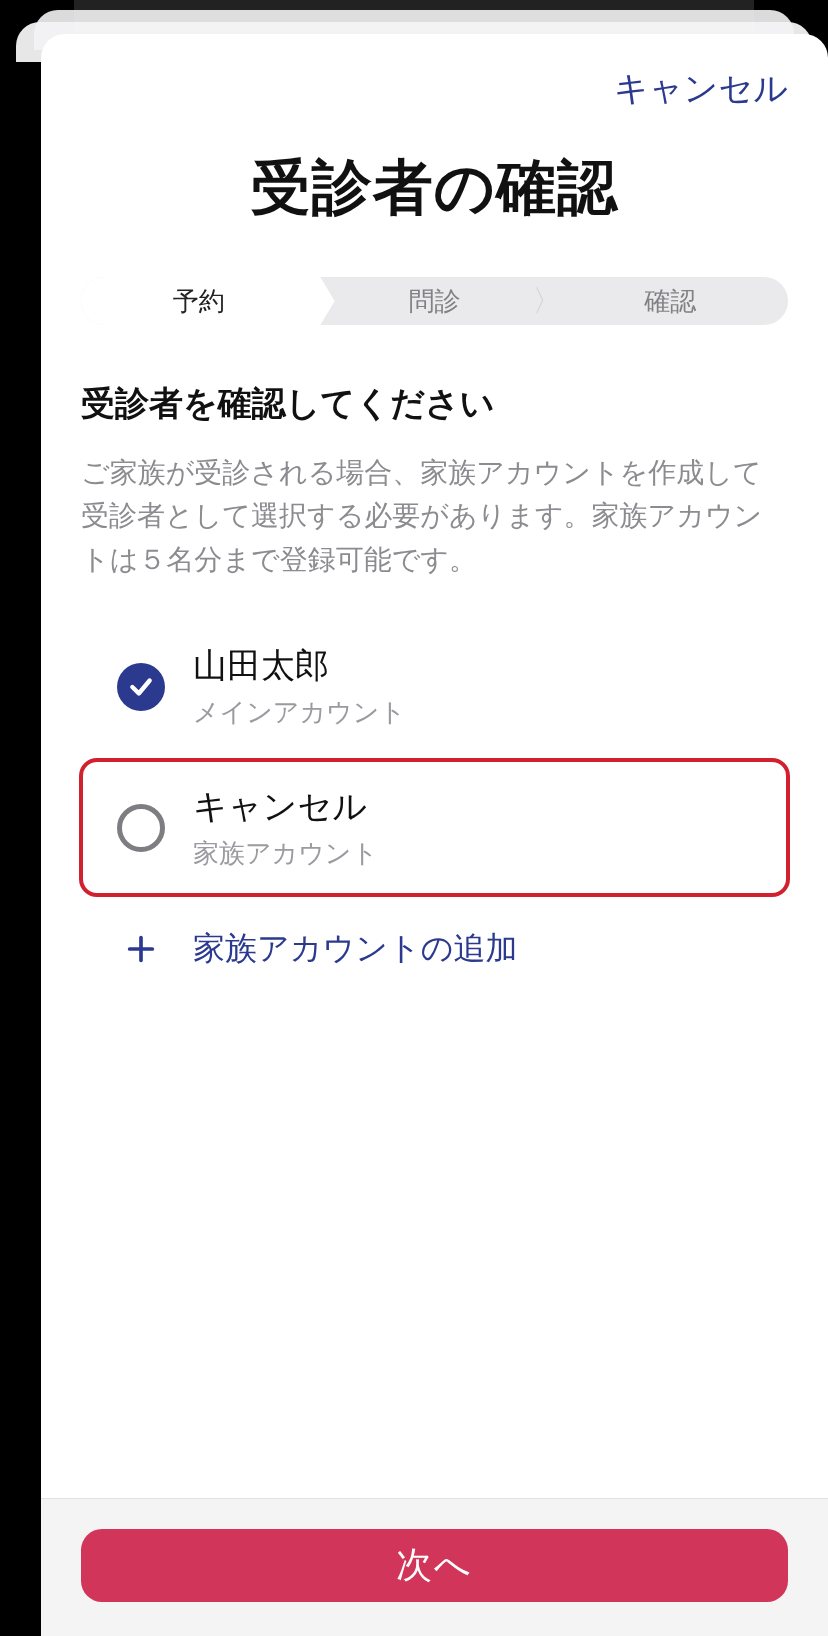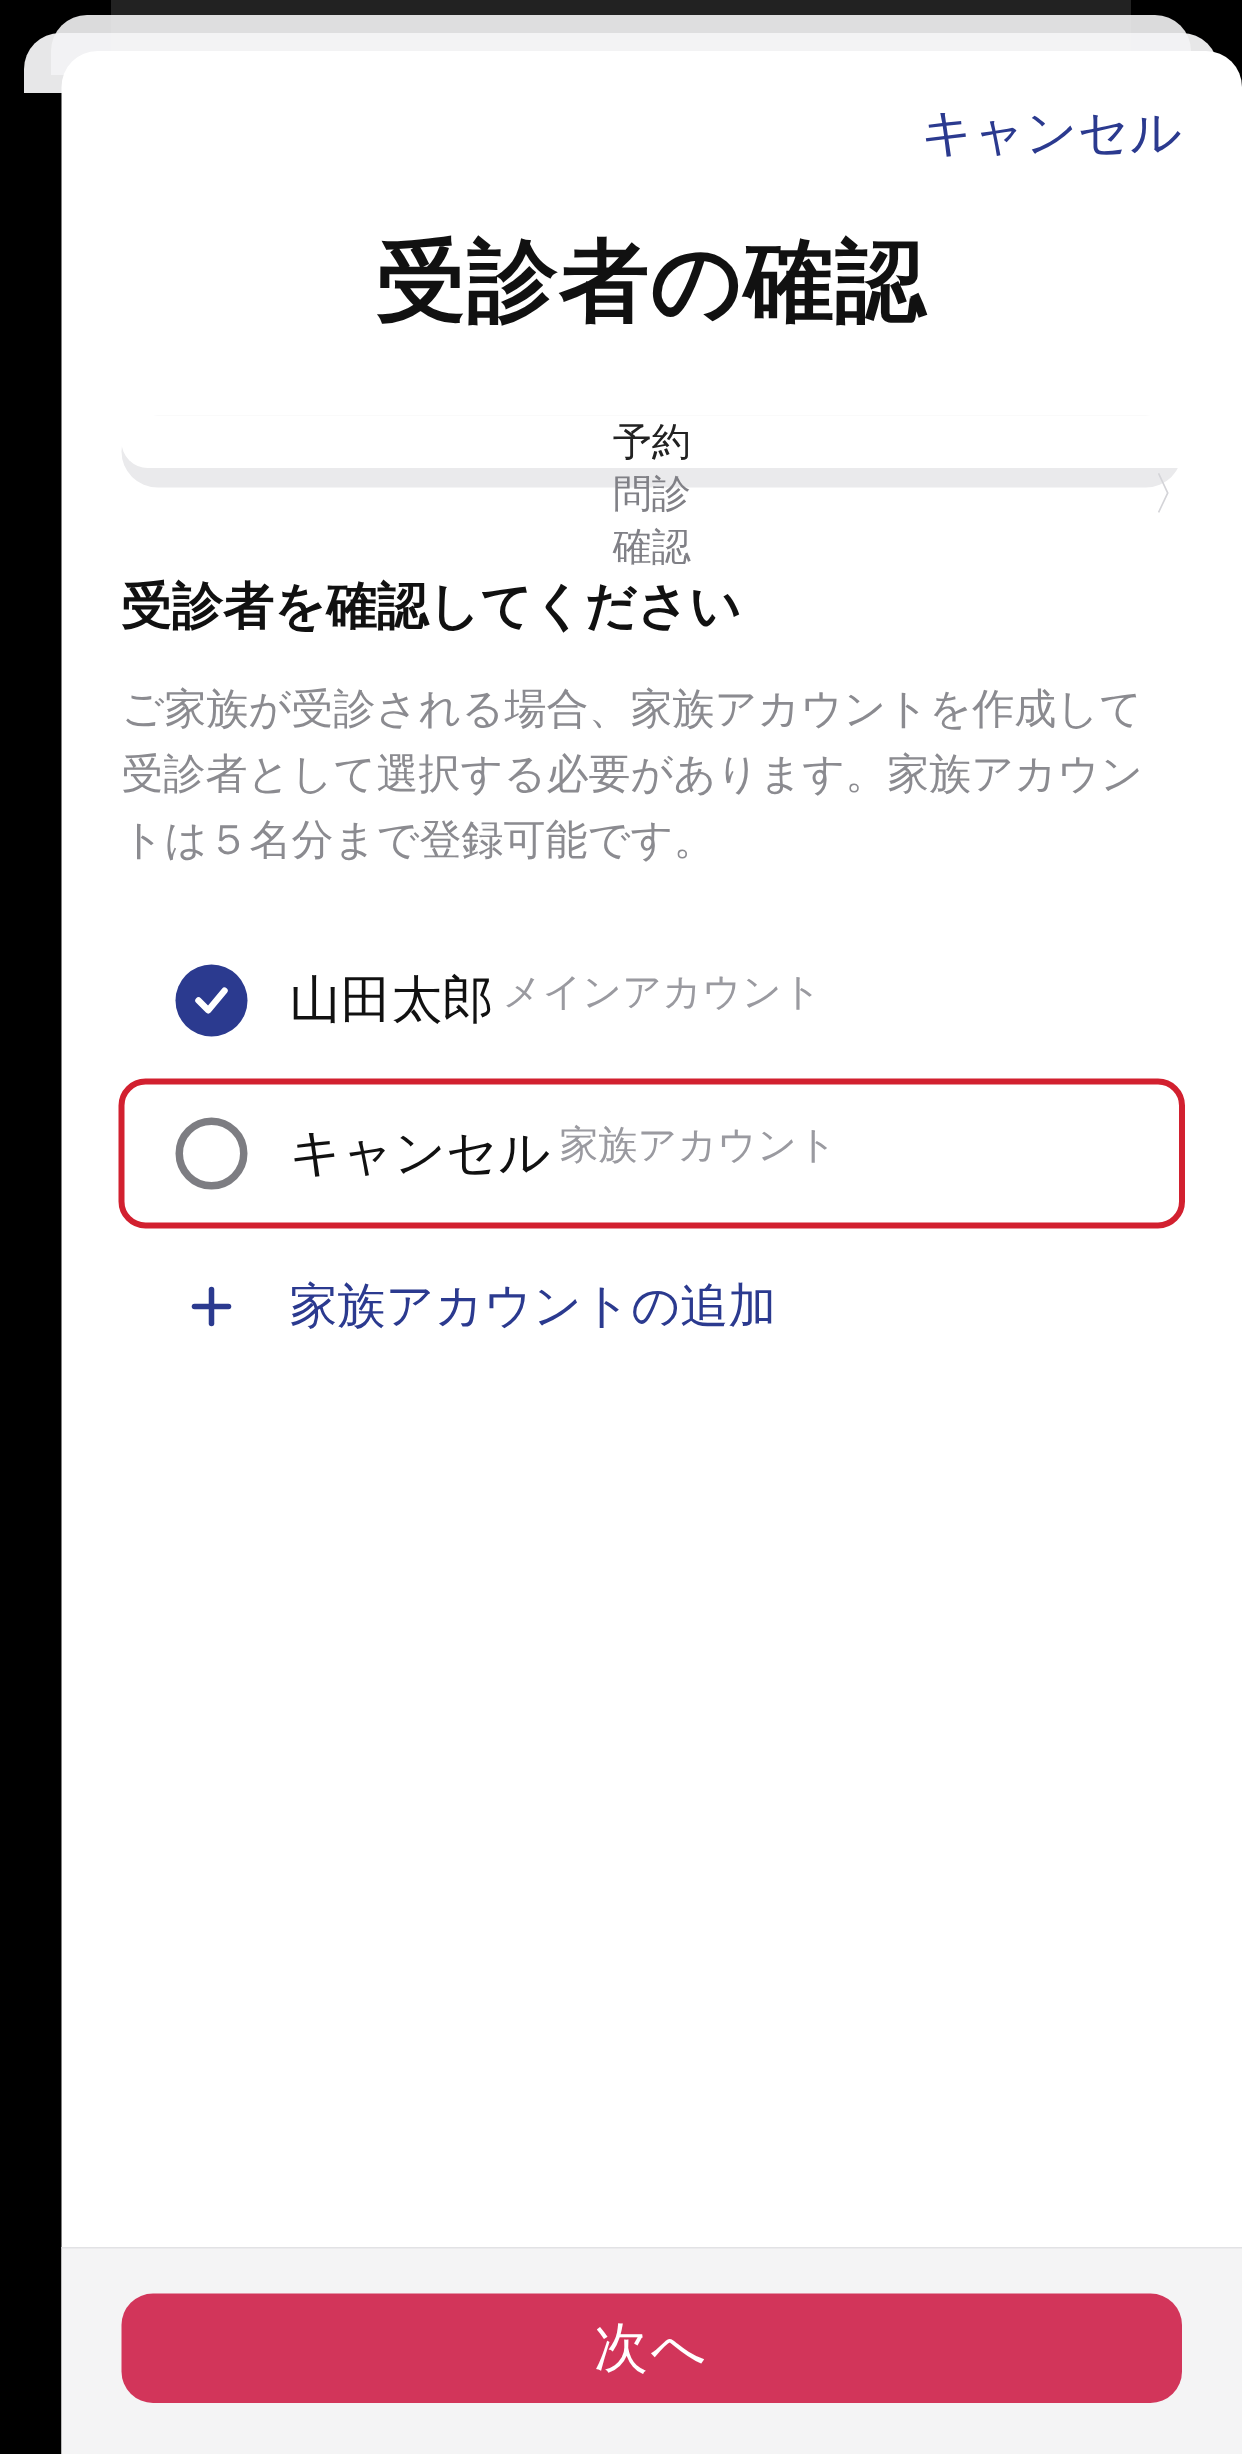--- a/index.html
+++ b/index.html
@@ -30,21 +30,21 @@
     }
     .cancel-link { color:#2b3a8f; font-size: 34px; }
     .page-title {
       font-size: 60px; font-weight: 800; color:#111;
       padding: 36px 40px 48px 40px; letter-spacing: 1px; text-align: center;
     }
     .stepper {
       margin: 0 40px 56px 40px;
       height: 48px; border-radius: 24px;
       background: #eaeaec;
-      position: relative; display:flex;flex-direction:column;
+      position: relative; display:flex;
     }
     .step {
       flex:1; display:flex; align-items:center; justify-content:center;
       font-size: 26px; color:#808086; position:relative;
     }
     .step.active {
       color:#222; font-weight:500;
     }
     .step.active::before {
       content:""; position:absolute; inset:0;
@@ -77,21 +77,21 @@
       padding: 26px 36px;
     }
     .row + .row { border-top: 0 solid transparent; }
     .radio {
       width:48px; height:48px; border-radius:50%;
       flex:0 0 auto; display:flex; align-items:center; justify-content:center;
     }
     .radio.selected { background:#2b3a8f; }
     .radio.selected svg { stroke:#fff; }
     .radio.unselected { border:5px solid #7d7d82; }
-    .row-texts { display:flex; gap:6px; }
+    .row-texts { display:flex; flex-direction:column; gap:6px; }
     .row-title { font-size:34px; color:#111; }
     .row-sub { font-size:26px; color:#9a9aa0; }
     .row.highlight {
       border:4px solid #d2202f; border-radius:18px;
       margin: 2px -2px; padding: 22px 34px;
     }
     .add-row .plus {
       width:48px; height:48px; display:flex; align-items:center; justify-content:center;
       color:#2b3a8f; flex:0 0 auto;
     }

